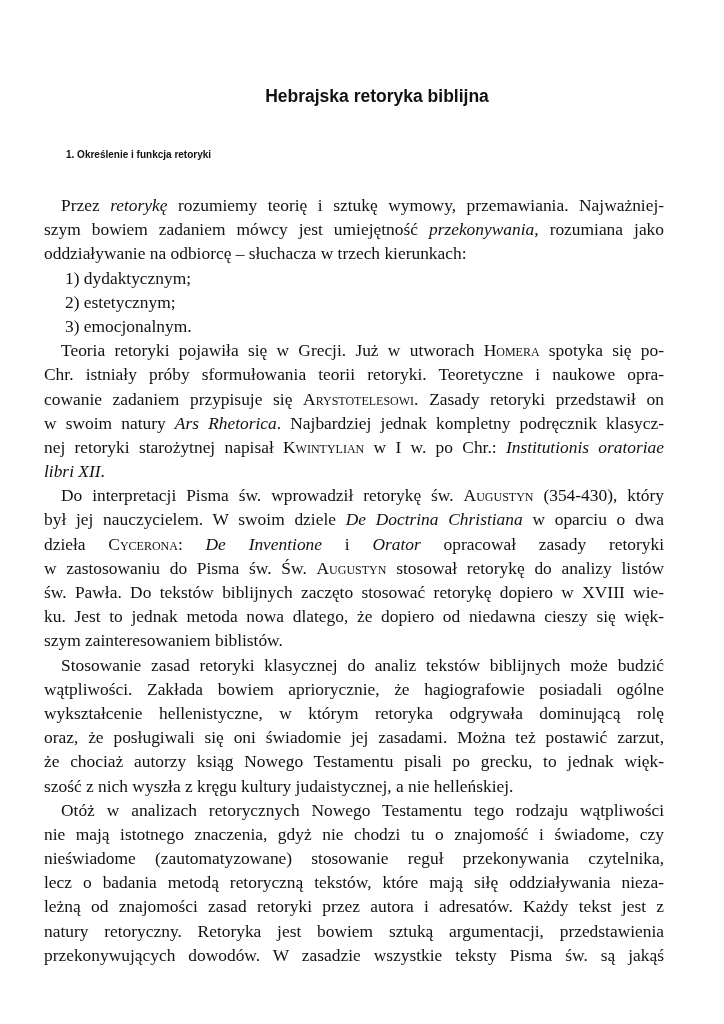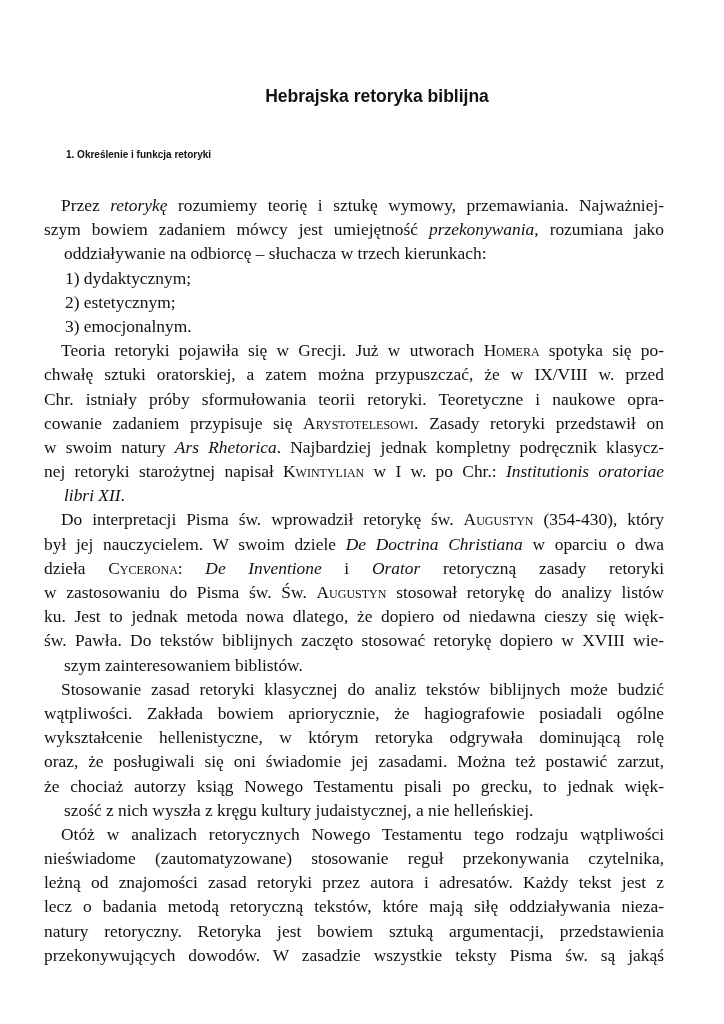--- a/index.html
+++ b/index.html
@@ -10,21 +10,21 @@
   }
   .section {
     position: absolute; left: 66px; top: 149px;
     font-family: "Liberation Sans", sans-serif; font-weight: bold; font-size: 10px;
   }
   .body {
     position: absolute; left: 44px; width: 620px; top: 193px;
     font-family: "Liberation Serif", serif; font-size: 17.4px; line-height: 24.2px;
   }
   .line { display: block; height: 24.2px; white-space: nowrap; text-align: justify; text-align-last: justify; overflow: visible; }
-  .line.last { text-align-last: left; margin-left: 20px; }
+  .line.last { text-align-last: left; }
   .line.indent { padding-left: 17px; }
   .line.item { padding-left: 21px; text-align-last: left; }
   .sc { font-variant: small-caps; }
   .it { font-style: italic; }
 </style>
 </head>
 <body>
 
 <div class="title">Hebrajska retoryka biblijna</div>
 <div class="section">1. Określenie i funkcja retoryki</div>
@@ -35,39 +35,39 @@
       <span class="line "><span>szym bowiem zadaniem mówcy jest umiejętność </span><span class="it">przekonywania,</span><span> rozumiana jako</span></span>
       <span class="line last"><span>oddziaływanie na odbiorcę – słuchacza w trzech kierunkach:</span></span>
     </div>
   <div id="list">
     <span class="line item">1) dydaktycznym;</span>
     <span class="line item">2) estetycznym;</span>
     <span class="line item">3) emocjonalnym.</span>
   </div>
   <div id="rest">
       <span class="line indent"><span>Teoria retoryki pojawiła się w Grecji. Już w utworach </span><span class="sc">Homera</span><span> spotyka się po-</span></span>
-      <span class="line "><span>chwałę sztuki oratorskiej, a zatem można przypuszczać, że w IX/VIII w. przed</span></span>
       <span class="line "><span>Chr. istniały próby sformułowania teorii retoryki. Teoretyczne i naukowe opra-</span></span>
       <span class="line "><span>cowanie zadaniem przypisuje się </span><span class="sc">Arystotelesowi</span><span>. Zasady retoryki przedstawił on</span></span>
       <span class="line "><span>w swoim natury </span><span class="it">Ars Rhetorica</span><span>. Najbardziej jednak kompletny podręcznik klasycz-</span></span>
       <span class="line "><span>nej retoryki starożytnej napisał </span><span class="sc">Kwintylian</span><span> w I w. po Chr.: </span><span class="it">Institutionis oratoriae</span></span>
       <span class="line last"><span class="it">libri XII</span><span>.</span></span>
       <span class="line indent"><span>Do interpretacji Pisma św. wprowadził retorykę św. </span><span class="sc">Augustyn</span><span> (354-430), który</span></span>
       <span class="line "><span>był jej nauczycielem. W swoim dziele </span><span class="it">De Doctrina Christiana</span><span> w oparciu o dwa</span></span>
-      <span class="line "><span>dzieła </span><span class="sc">Cycerona</span><span>: </span><span class="it">De Inventione</span><span> i </span><span class="it">Orator</span><span> retoryczną zasady retoryki</span></span>
+      <span class="line "><span>dzieła </span><span class="sc">Cycerona</span><span>: </span><span class="it">De Inventione</span><span> i </span><span class="it">Orator</span><span> opracował zasady retoryki</span></span>
       <span class="line "><span>w zastosowaniu do Pisma św. Św. </span><span class="sc">Augustyn</span><span> stosował retorykę do analizy listów</span></span>
+      <span class="line "><span>św. Pawła. Do tekstów biblijnych zaczęto stosować retorykę dopiero w XVIII wie-</span></span>
       <span class="line "><span>ku. Jest to jednak metoda nowa dlatego, że dopiero od niedawna cieszy się więk-</span></span>
-      <span class="line "><span>św. Pawła. Do tekstów biblijnych zaczęto stosować retorykę dopiero w XVIII wie-</span></span>
       <span class="line last"><span>szym zainteresowaniem biblistów.</span></span>
       <span class="line indent"><span>Stosowanie zasad retoryki klasycznej do analiz tekstów biblijnych może budzić</span></span>
       <span class="line "><span>wątpliwości. Zakłada bowiem apriorycznie, że hagiografowie posiadali ogólne</span></span>
       <span class="line "><span>wykształcenie hellenistyczne, w którym retoryka odgrywała dominującą rolę</span></span>
       <span class="line "><span>oraz, że posługiwali się oni świadomie jej zasadami. Można też postawić zarzut,</span></span>
       <span class="line "><span>że chociaż autorzy ksiąg Nowego Testamentu pisali po grecku, to jednak więk-</span></span>
       <span class="line last"><span>szość z nich wyszła z kręgu kultury judaistycznej, a nie helleńskiej.</span></span>
       <span class="line indent"><span>Otóż w analizach retorycznych Nowego Testamentu tego rodzaju wątpliwości</span></span>
+      <span class="line "><span>nie mają istotnego znaczenia, gdyż nie chodzi tu o znajomość i świadome, czy</span></span>
       <span class="line "><span>nieświadome (zautomatyzowane) stosowanie reguł przekonywania czytelnika,</span></span>
+      <span class="line "><span>lecz o badania metodą retoryczną tekstów, które mają siłę oddziaływania nieza-</span></span>
       <span class="line "><span>leżną od znajomości zasad retoryki przez autora i adresatów. Każdy tekst jest z</span></span>
-      <span class="line "><span>lecz o badania metodą retoryczną tekstów, które mają siłę oddziaływania nieza-</span></span>
       <span class="line "><span>natury retoryczny. Retoryka jest bowiem sztuką argumentacji, przedstawienia</span></span>
       <span class="line "><span>przekonywujących dowodów. W zasadzie wszystkie teksty Pisma św. są jakąś</span></span>
     </div>
 </div>
 
 </body></html>

